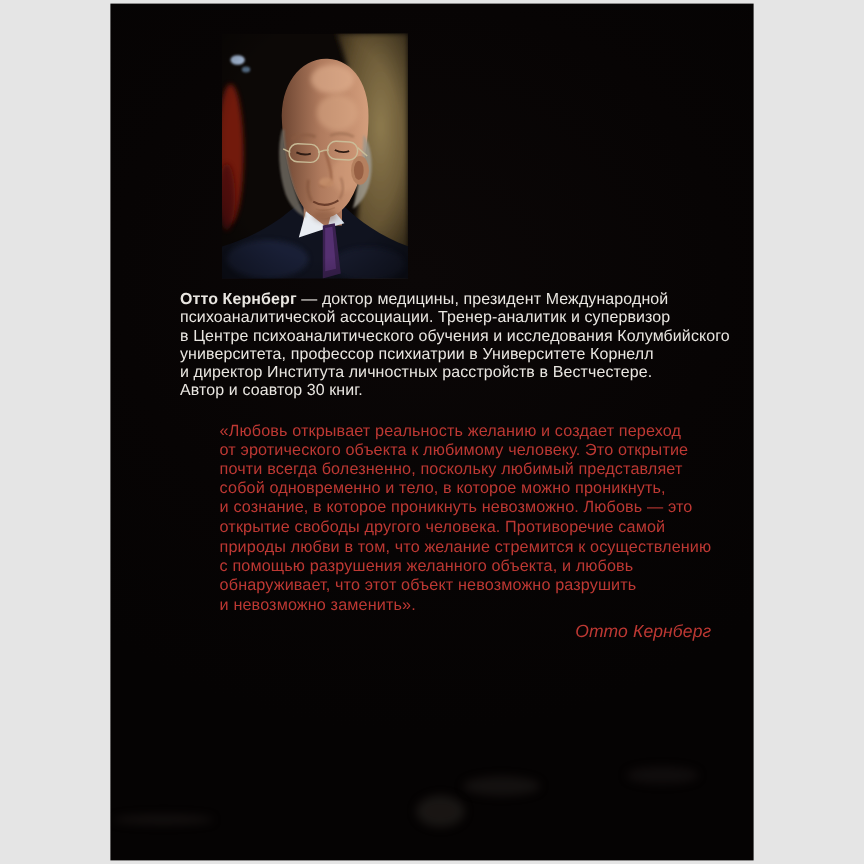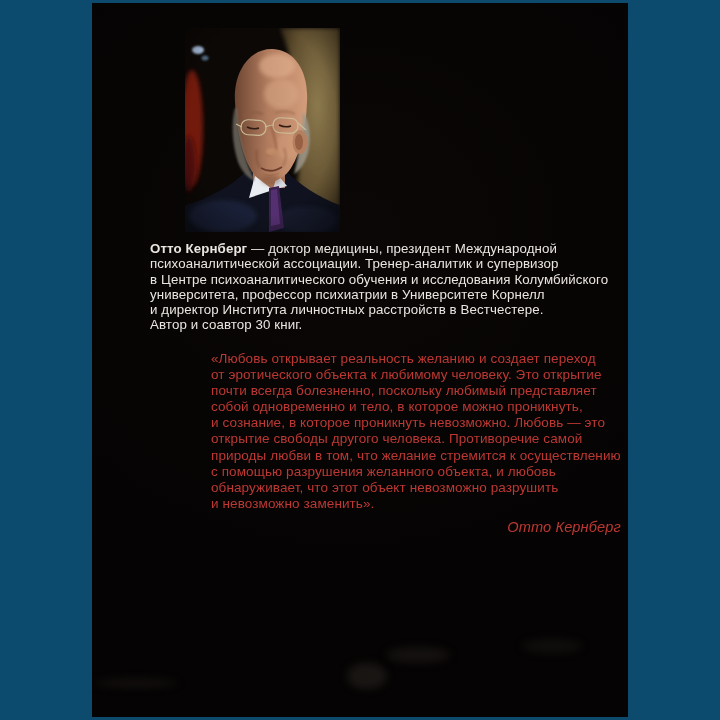--- a/index.html
+++ b/index.html
@@ -8,21 +8,21 @@
     background: #ffffff;
     width: 720px;
     height: 720px;
     overflow: hidden;
     font-family: "Liberation Sans", "DejaVu Sans", sans-serif;
   }
   .page {
     position: relative;
     width: 720px;
     height: 720px;
-    background: #0c4a6e;
+    background: #e5e5e5;
   }
   .cover {
     position: absolute;
     left: 92px;
     top: 3px;
     width: 536px;
     height: 714px;
     background: radial-gradient(ellipse 420px 380px at 48% 32%, #0b0707 0%, #070404 60%, #050303 100%);
     overflow: hidden;
   }
@@ -50,21 +50,21 @@
     position: absolute;
     left: 91px;
     top: 348px;
     width: max-content;
     max-width: 470px;
     color: #bd3833;
     font-size: 13.5px;
     line-height: 16.1px;
     letter-spacing: 0.1px;
   }
-  .quote-lines { white-space: pre-line; margin-left: 28px; }
+  .quote-lines { white-space: pre-line; }
   .quote-attribution {
     text-align: right;
     font-style: italic;
     font-size: 14.6px;
     margin-top: 7px;
   }
   
   .smudge {
     position: absolute;
     border-radius: 50%;

